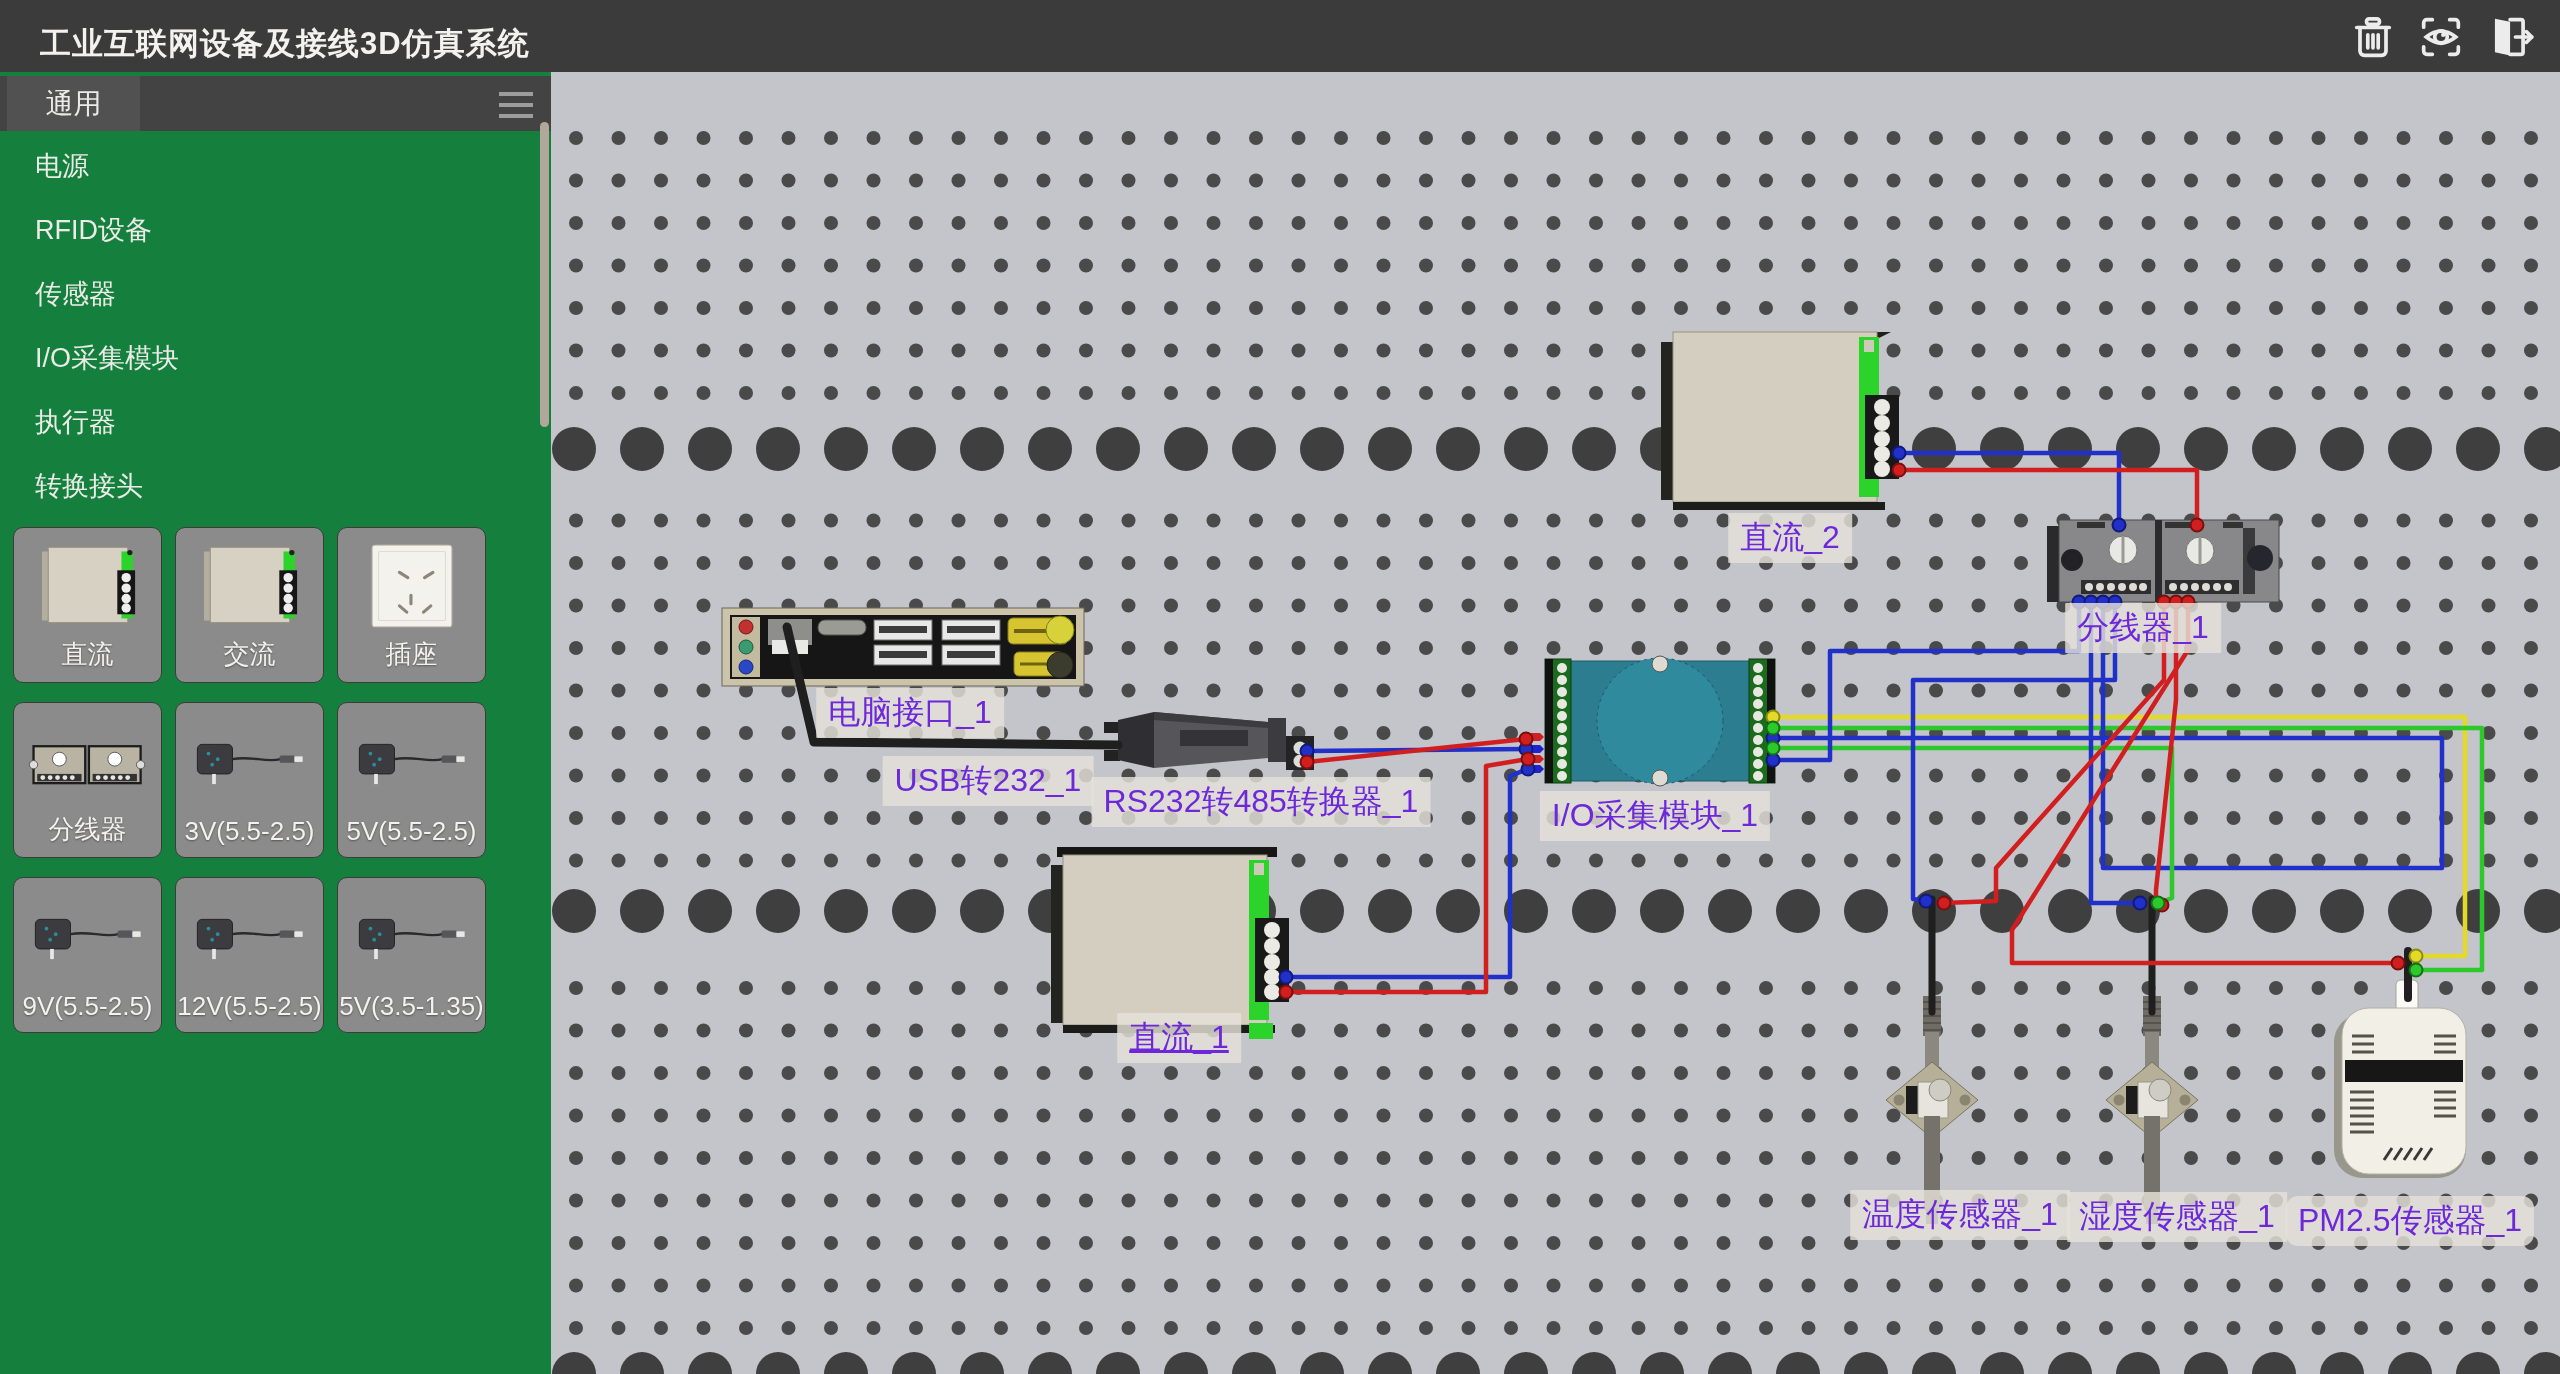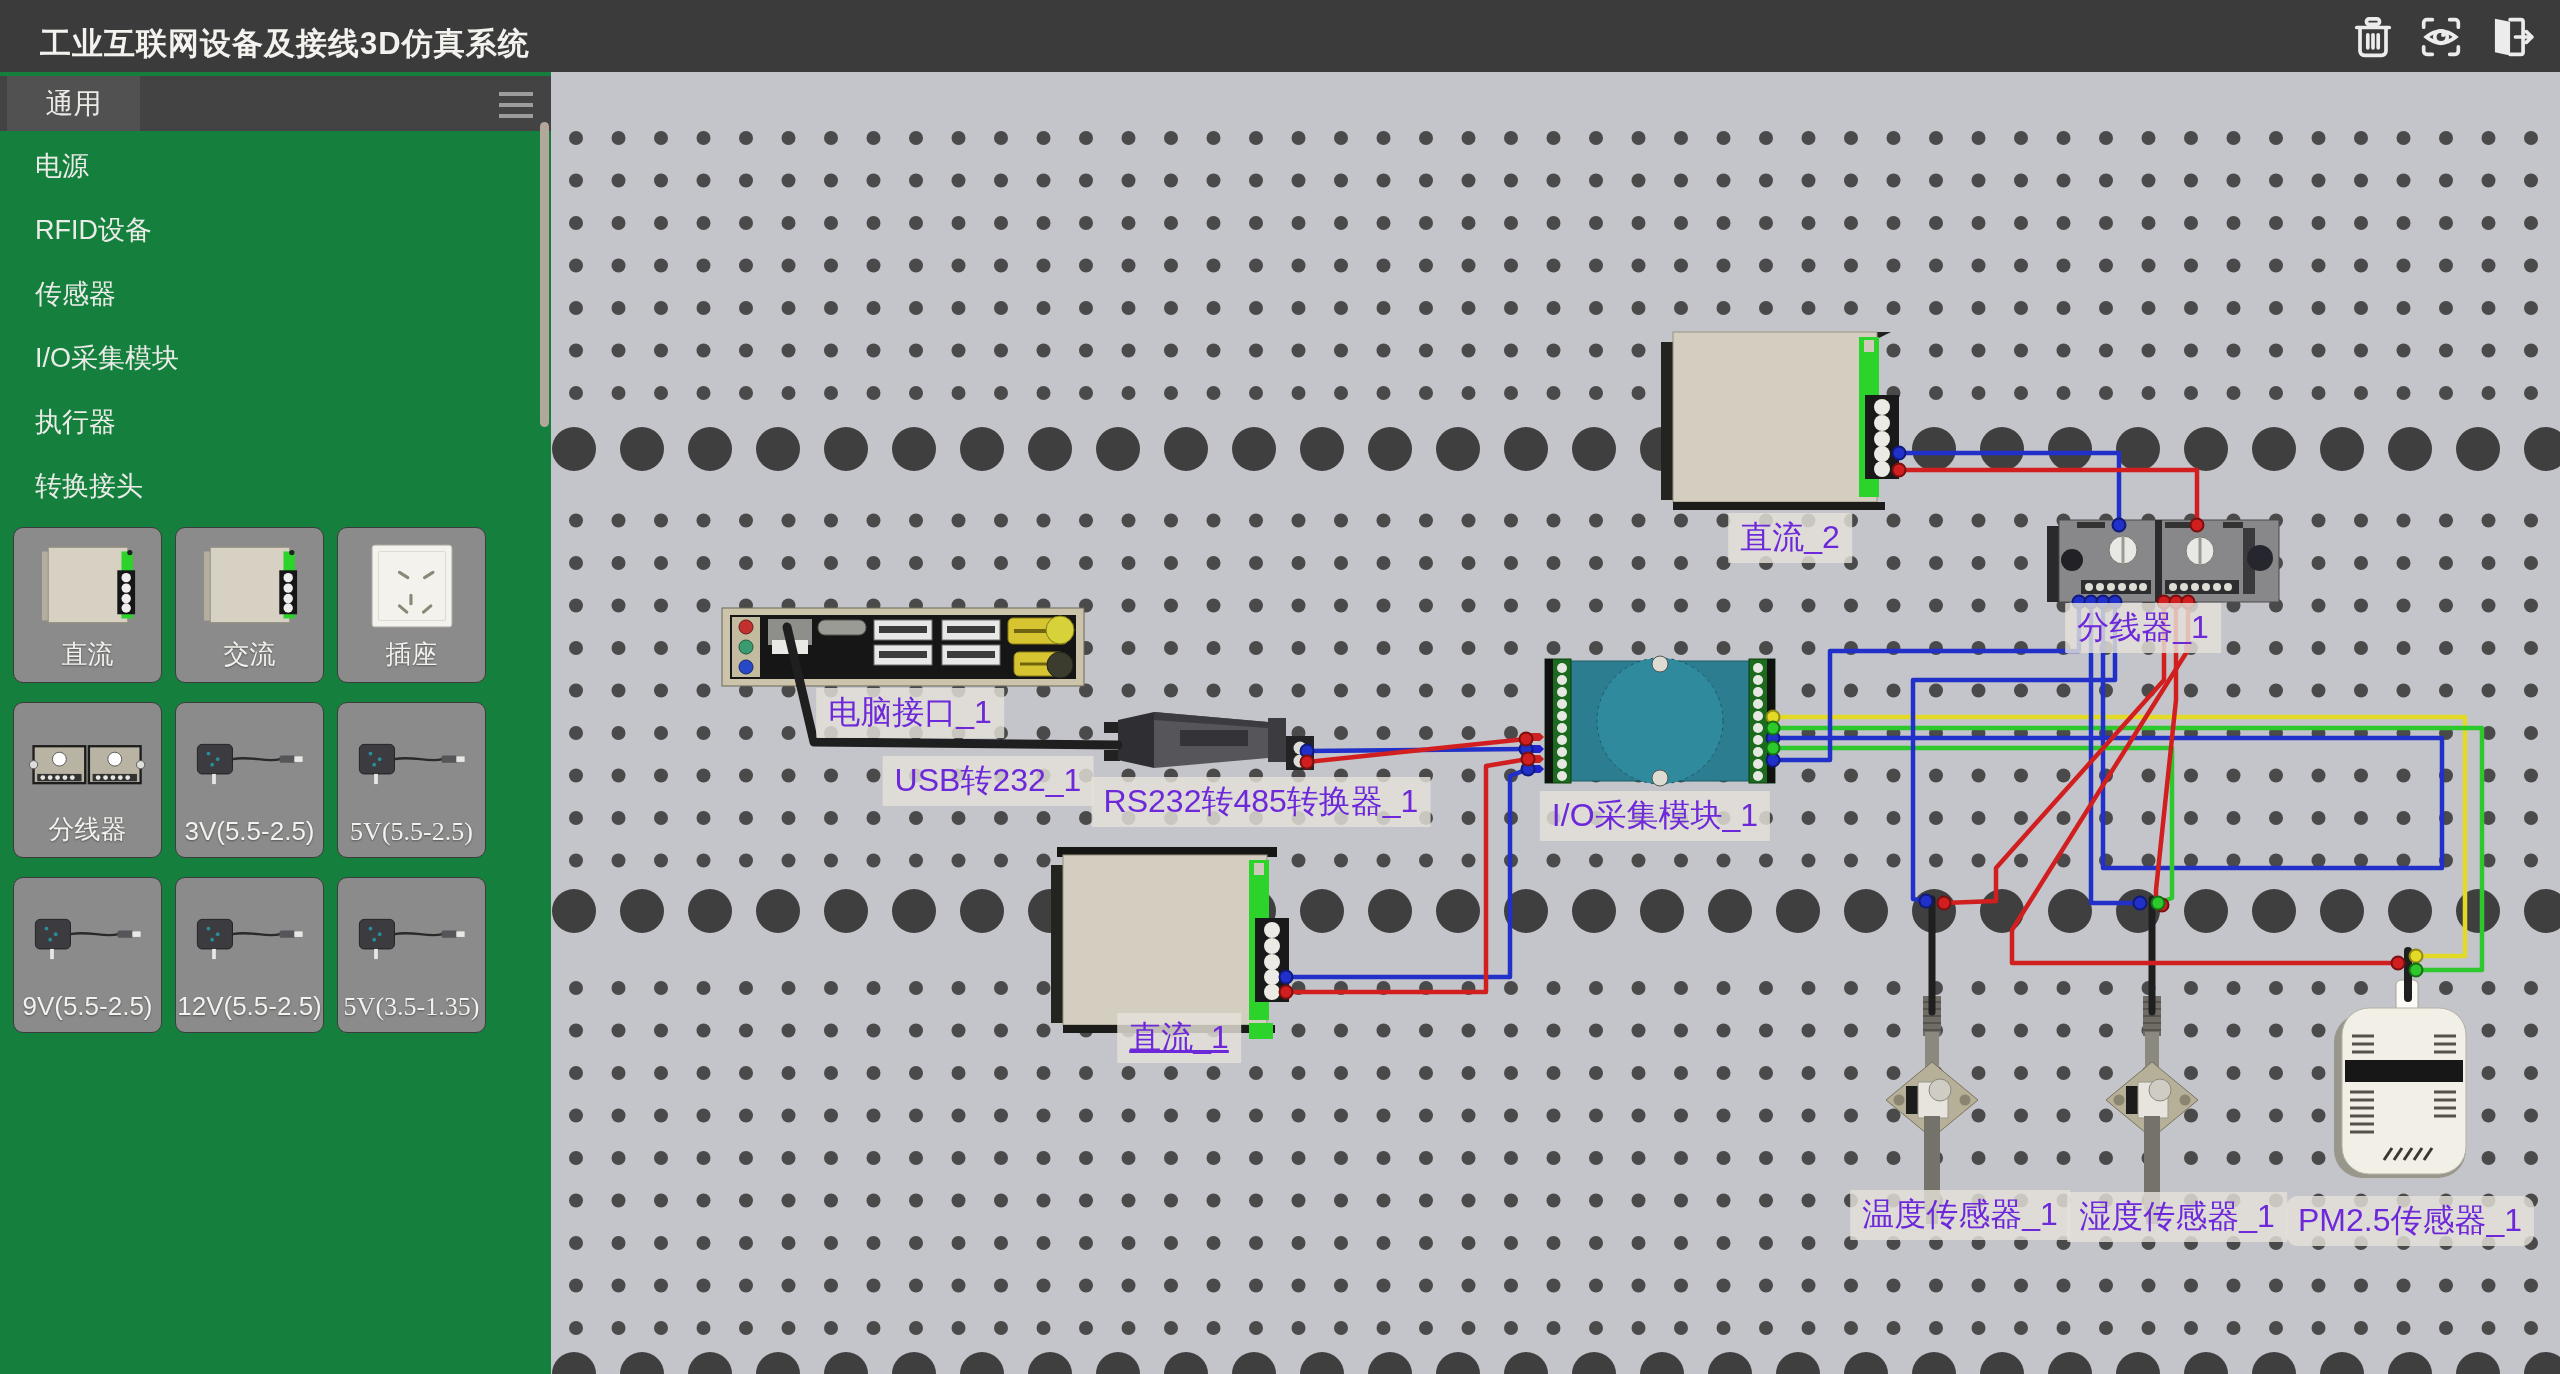--- a/index.html
+++ b/index.html
@@ -19,21 +19,21 @@
                color:#eceae6;font-size:28px;display:flex;align-items:center;justify-content:center;}
   #hamburger{position:absolute;right:18px;top:16px;width:34px;height:26px;cursor:pointer;}
   #hamburger div{height:4px;background:#9c9c9c;margin-bottom:7px;}
   #menu{position:absolute;left:0;top:62px;width:540px;padding-left:13px;}
   .menu-item{height:64px;line-height:64px;padding-left:22px;color:#ebebe8;font-size:27px;cursor:pointer;}
   #side-scrollbar{position:absolute;left:540px;top:50px;width:9px;height:305px;
                   background:#b2a79b;border-radius:5px;}
   #cards{position:absolute;left:13px;top:455px;width:526px;display:flex;flex-wrap:wrap;}
   .card{width:149px;height:156px;background:#8b8b8b;border:1px solid #3c3c3c;border-radius:10px;
         margin:0 13px 19px 0;position:relative;cursor:pointer;box-sizing:border-box;}
-  .card:nth-child(3n){margin-right:0;font-family:Liberation Serif, serif;}
+  .card:nth-child(3n){margin-right:0;}
   .card .thumb{position:absolute;left:0;top:10px;width:100%;height:96px;
                display:flex;align-items:center;justify-content:center;}
   .card .clabel{position:absolute;left:0;bottom:10px;width:100%;text-align:center;
                 color:#f3f2ee;font-size:26px;text-shadow:0 1px 2px rgba(0,0,0,.4);white-space:nowrap;}
   
   #scene{position:absolute;left:551px;top:72px;width:2009px;height:1302px;background:#c4c4cb;overflow:hidden;}
   #scene svg.canvas{position:absolute;left:0;top:0;}
   .dev-label{position:absolute;transform:translateX(-50%);background:rgba(229,226,217,.82);
              color:#6d28d9;font-size:32px;padding:3px 12px;white-space:nowrap;border-radius:1px;}
 </style>

